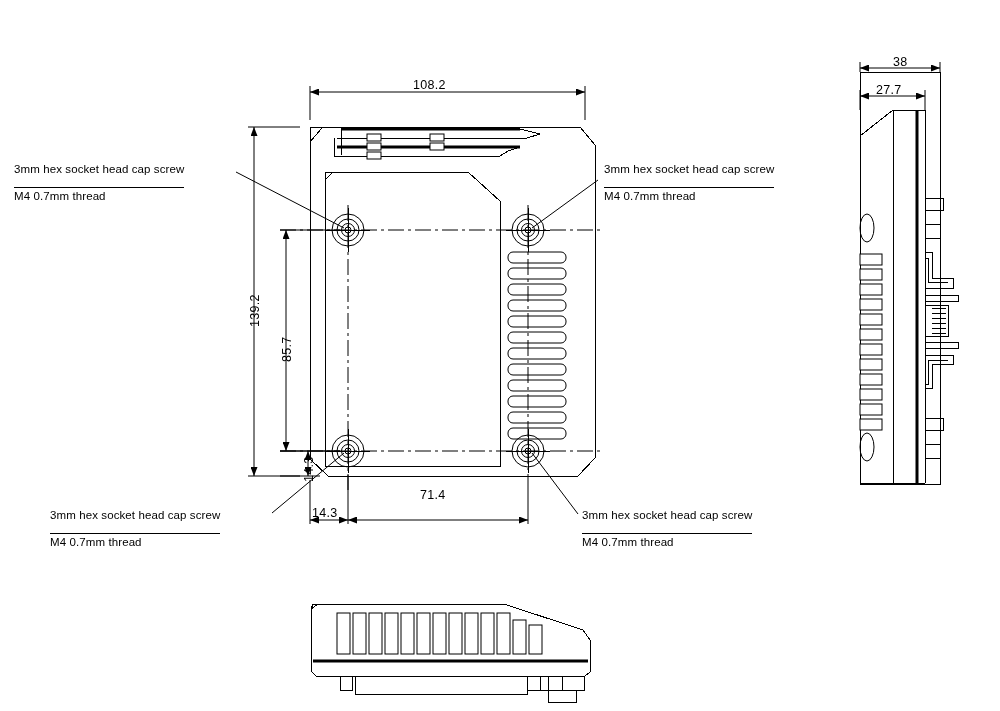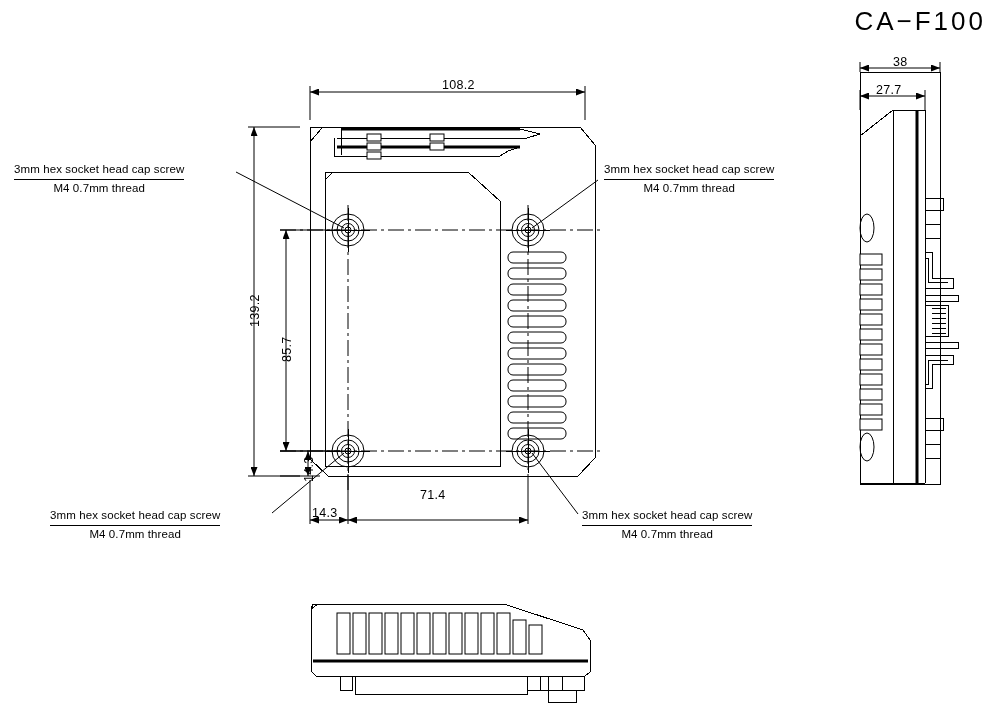--- a/index.html
+++ b/index.html
@@ -83,26 +83,25 @@
     position: absolute;
     font-size: 11.5px;
     line-height: 1.35;
     color: #000000;
     white-space: nowrap;
     letter-spacing: 0.1px;
   }
   .note-block .l1 {
     display: block;
     border-bottom: 1px solid #000;
-    padding-bottom: 1px;
+    padding-bottom: 9px;
   }
   .note-block .l2 {
     display: block;
     padding-top: 1px;
-    text-align: center;
   }
   .title-block {
     position: absolute;
     right: 14px;
     top: 6px;
     font-size: 26px;
     letter-spacing: 3px;
     color: #000;
     white-space: nowrap;
   }
@@ -353,23 +352,22 @@
         <path class="ln" d="M 548,690 L 548,702 L 576,702 L 576,690 L 562,690 L 562,676"></path>
         <path class="ln" d="M 562,690 L 548,690"></path>
         <path class="ln" d="M 576,690 L 584,690 L 584,676"></path>
       </g>
     </g>
 
   </svg>
 
   <div class="label-layer">
 
-    <div class="title-block">CA−F100</div>
-
-    <div class="dim-label" style="left:442px; top:78px;">108.2</div>
+
+    <div class="dim-label" style="left:413px; top:78px;">108.2</div>
 
     <div class="dim-label vert" style="left:248px; top:327px;">139.2</div>
 
     <div class="dim-label vert" style="left:280px; top:362px;">85.7</div>
 
     <div class="dim-label vert" style="left:302px; top:482px;">14.3</div>
 
     <div class="dim-label" style="left:312px; top:506px;">14.3</div>
 
     <div class="dim-label" style="left:420px; top:488px;">71.4</div>

